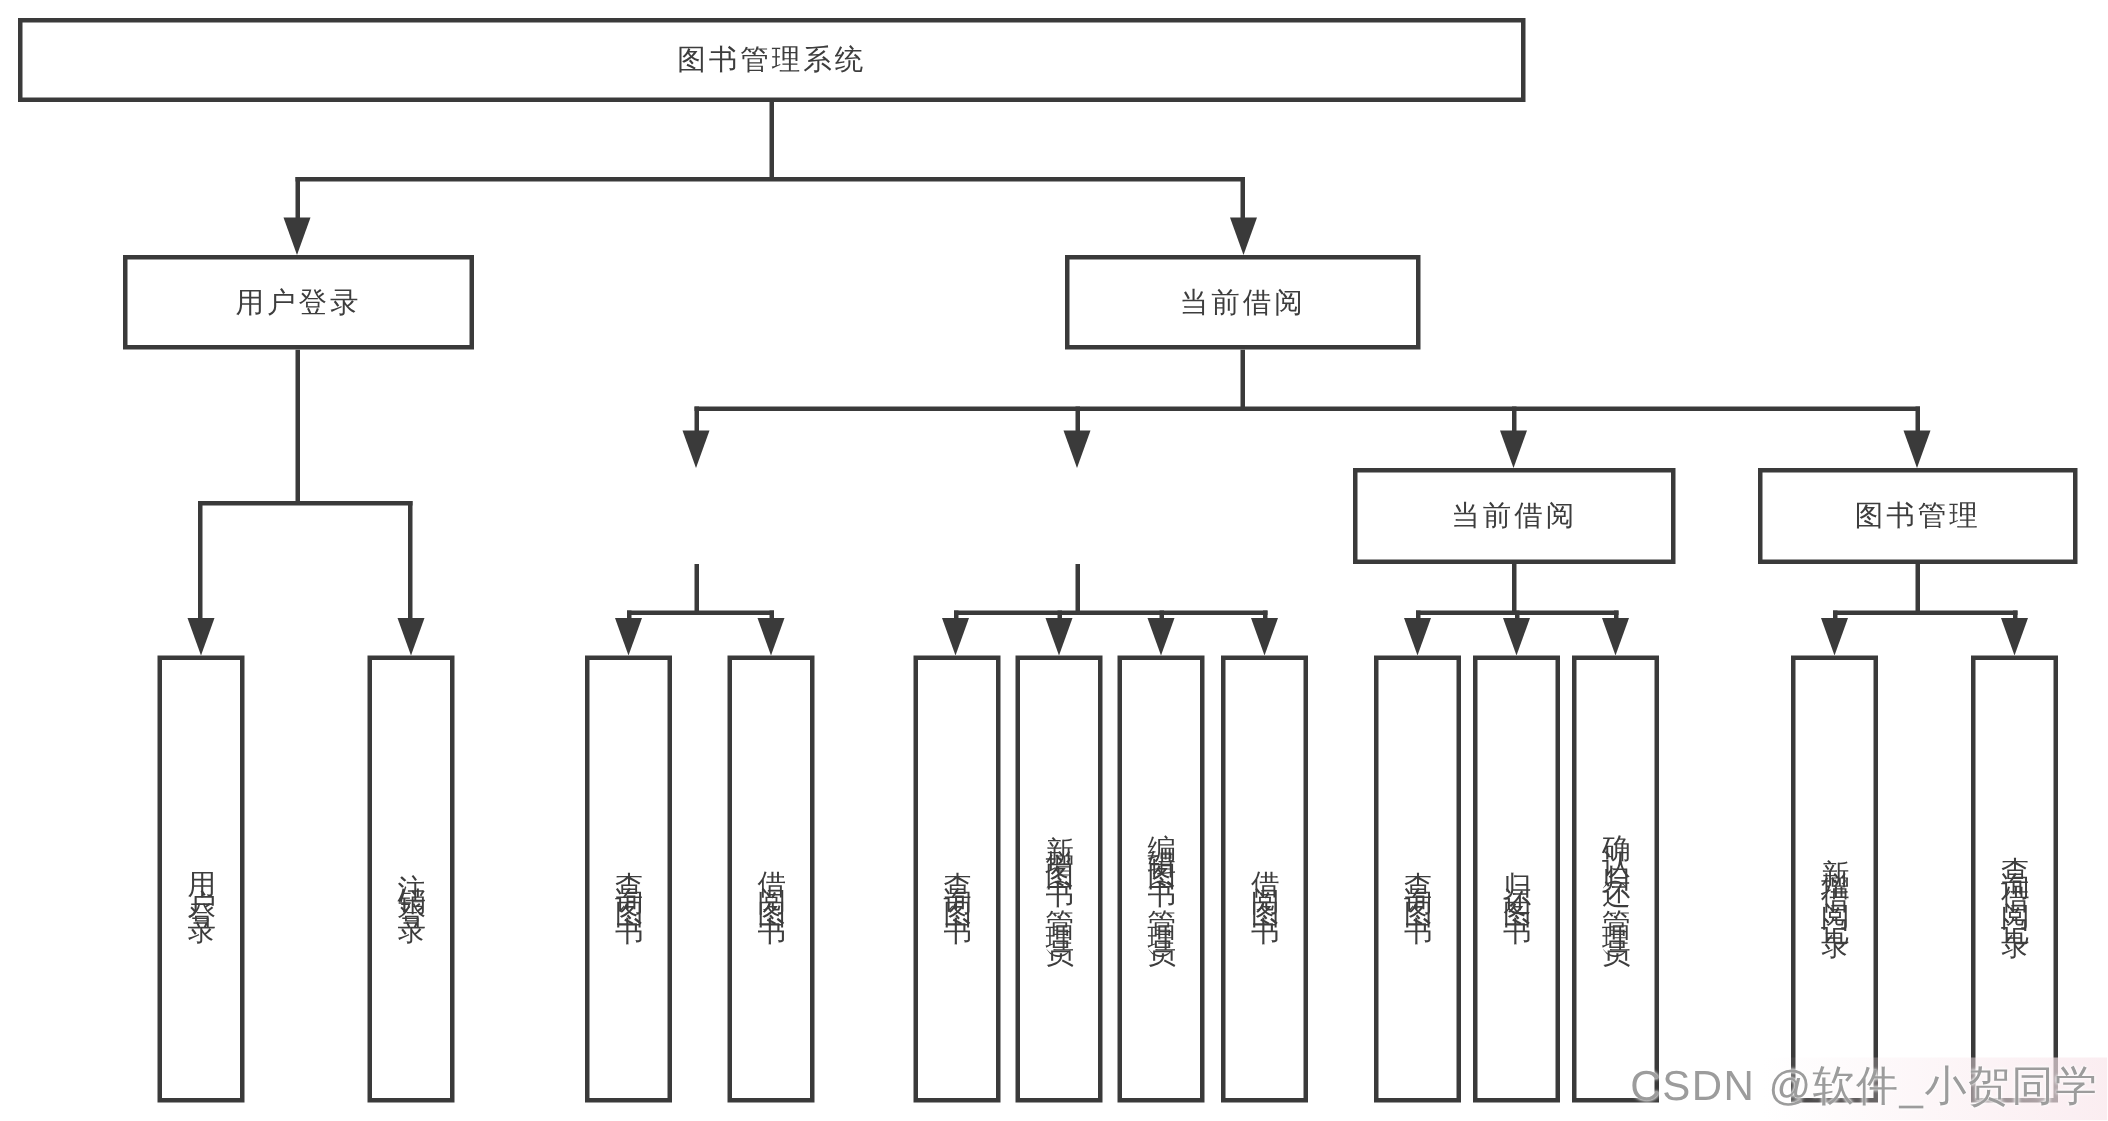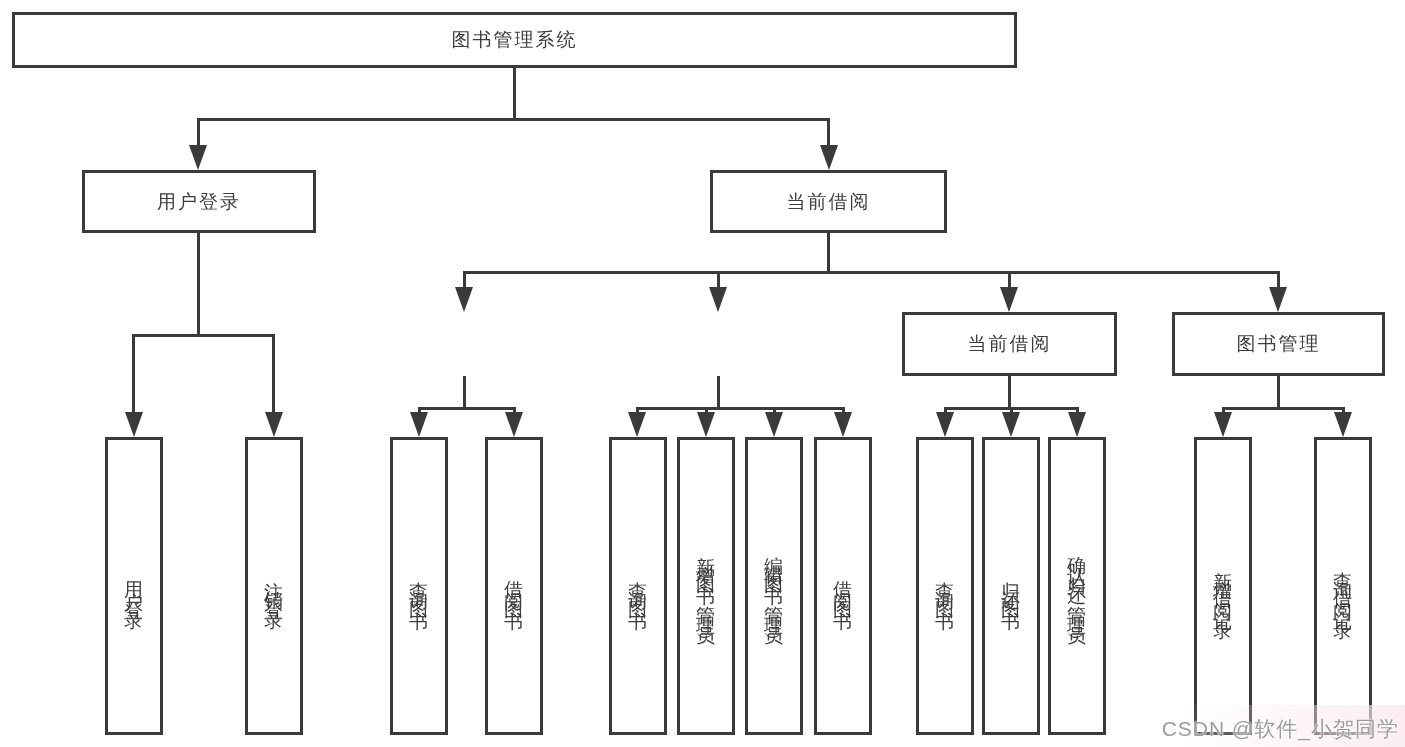--- a/index.html
+++ b/index.html
@@ -46,21 +46,21 @@
     right: 0; bottom: 0;
     width: 230px; height: 42px;
     background: linear-gradient(to left, rgba(249,231,236,0.75), rgba(249,231,236,0));
     z-index: 4;
     pointer-events: none;
   }
   .watermark {
     position: absolute;
     right: 6px;
     bottom: 4px;
-    font-size: 21px;
+    font-size: 28px;
     letter-spacing: 1px;
     color: var(--watermark, #9c9c9c);
     text-shadow: 0 0 2px #ffffff, 0 0 3px #ffffff;
     z-index: 5;
     white-space: nowrap;
   }
 </style>
 </head>
 <body>
 

